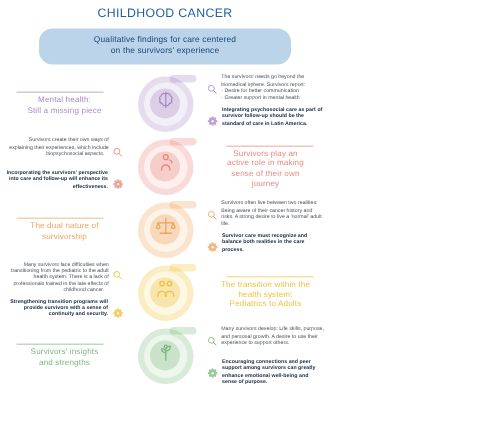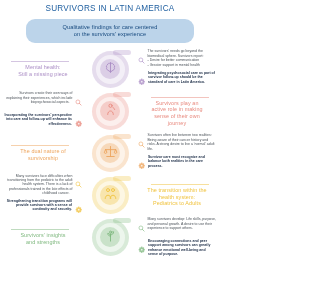--- a/index.html
+++ b/index.html
@@ -138,21 +138,21 @@
   .bullets { margin: 0; padding-left: 3px; }
   .bullets span { display: block; }
 </style>
 </head>
 <body>
 
 <div id="poster">
 
   <div class="header">
     <div class="title">
-      <div>SURVIVORS IN LATIN AMERICA</div>
+      <div>CHILDHOOD CANCER</div>
     </div>
     <div class="subtitle-band">
       <div class="subtitle">
         <div>Qualitative findings for care centered</div>
         <div>on the survivors' experience</div>
       </div>
     </div>
   </div>
 
   <div class="rows" id="rows">

